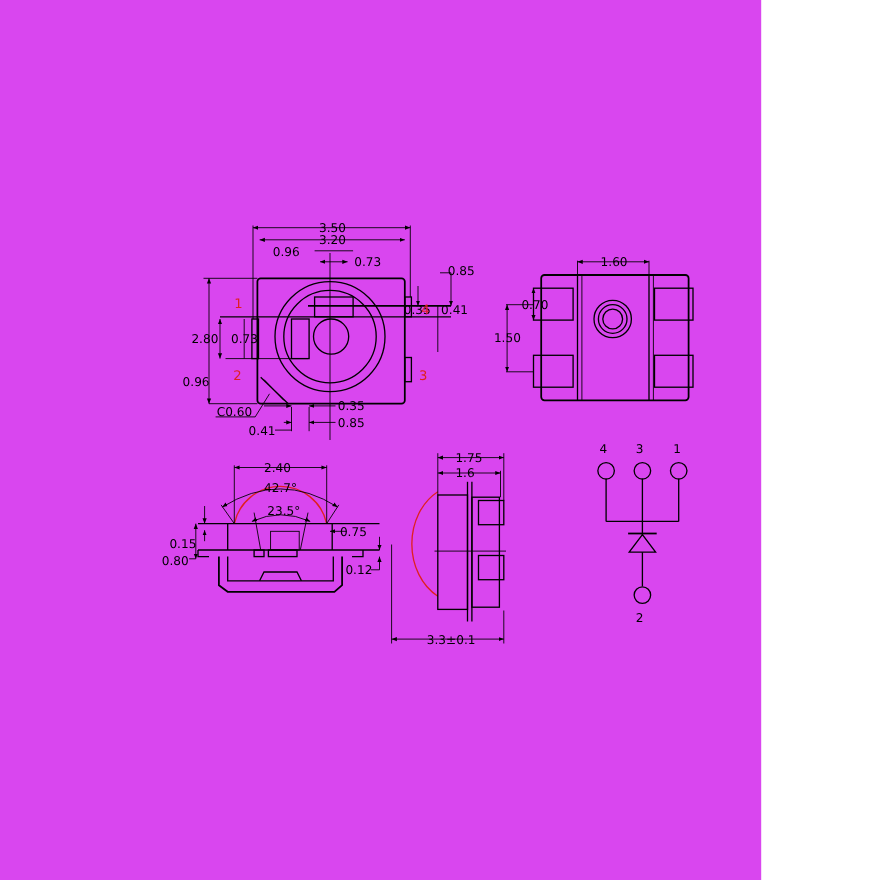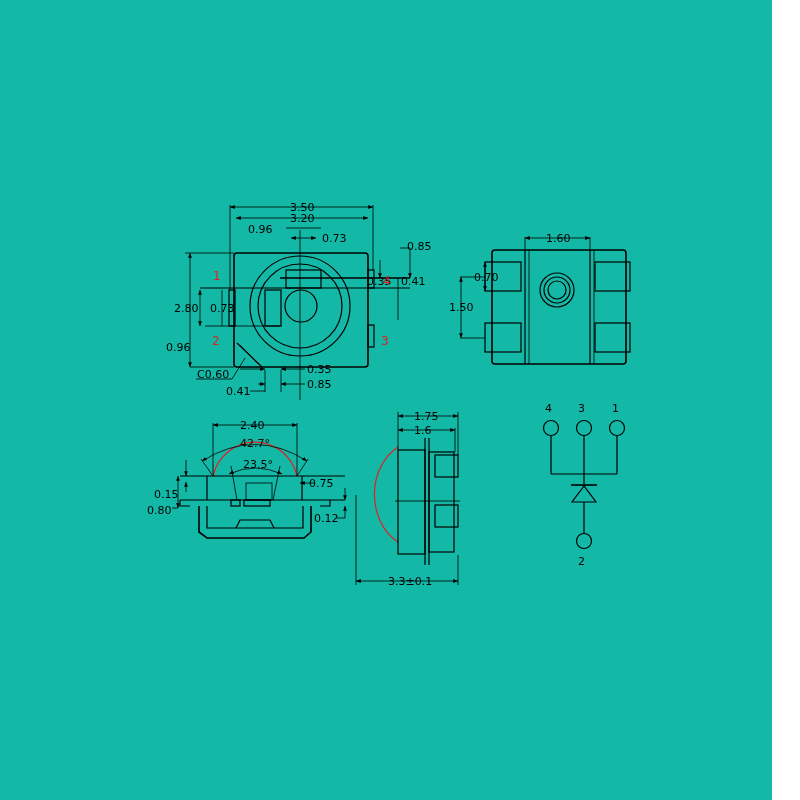--- a/index.html
+++ b/index.html
@@ -1,16 +1,16 @@
 <!DOCTYPE html>
 <html><head>
   <meta charset="utf-8">
   <style>
     html, body { margin: 0; padding: 0; background: #ffffff; }
-    #canvas { position: relative; width: 772px; height: 800px; background: #14b8a6; }
+    #canvas { position: relative; width: 692px; height: 800px; background: #d946ef; }
     svg { position: absolute; left: 0; top: 0; }
     .ln { stroke: #000; stroke-width: 1.2; fill: none; }
     .ln2 { stroke: #000; stroke-width: 1.6; fill: none; }
     .thin { stroke: #000; stroke-width: 0.8; fill: none; }
     .red { stroke: #e02020; stroke-width: 1.2; fill: none; }
     .dim { font-family: "DejaVu Sans", sans-serif; font-size: 11px; fill: #000; }
     .pin { font-family: "DejaVu Sans", sans-serif; font-size: 12px; fill: #e02020; }
     .sym { font-family: "DejaVu Sans", sans-serif; font-size: 11px; fill: #000; }
     .arr { fill: #000; }
   </style>

